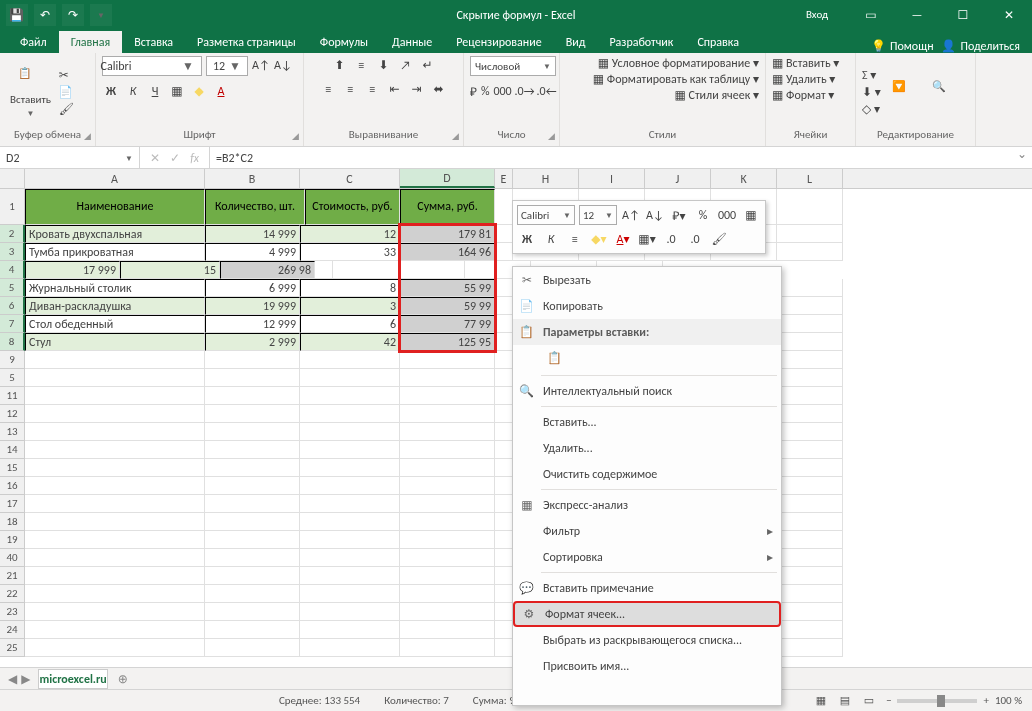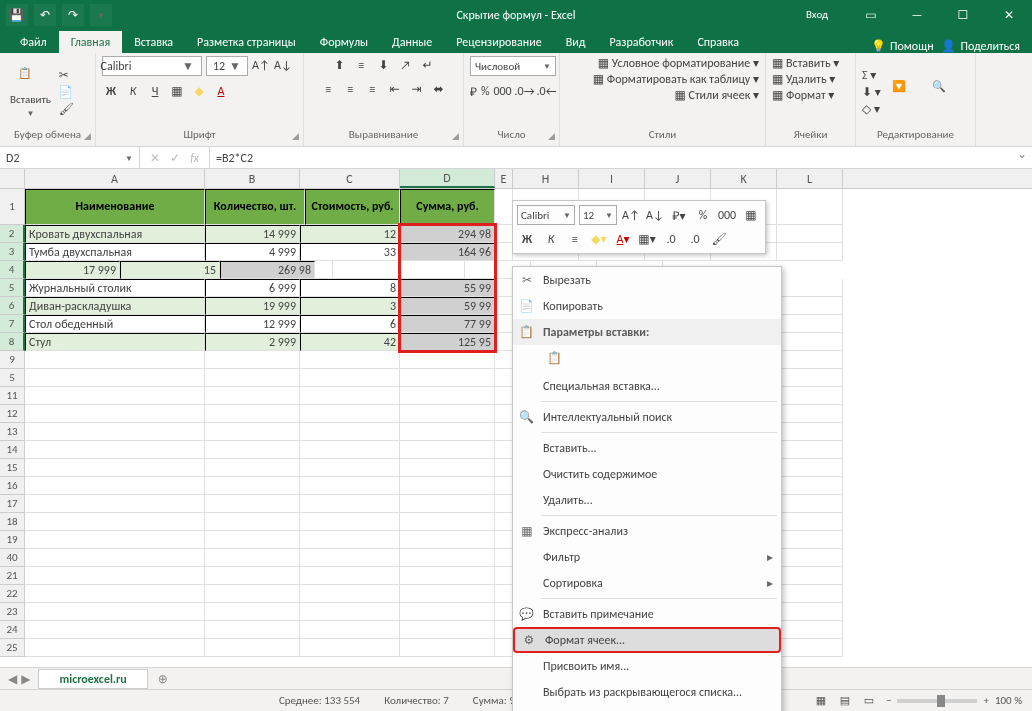--- a/index.html
+++ b/index.html
@@ -47,21 +47,21 @@
 
 .grid-area { position: relative; }
 .colheads { display: flex; height: 20px; background: #f0f0f0; border-bottom: 1px solid #ccc; }
 .colheads .corner { width: 25px; border-right: 1px solid #ccc; }
 .colheads .ch { border-right: 1px solid #ccc; text-align: center; font-size: 12px; color: #555; display: flex; align-items: center; justify-content: center; }
 .colheads .ch.sel { background: #d3ead8; border-bottom: 2px solid #217346; }
 .gridrow { display: flex; height: 18px; }
 .gridrow .rh { width: 25px; background: #f0f0f0; border-right: 1px solid #ccc; border-bottom: 1px solid #ccc; text-align: center; font-size: 11px; color: #555; display: flex; align-items: center; justify-content: center; }
 .gridrow .rh.sel { background: #d3ead8; border-right: 2px solid #217346; }
 .gridrow .cell { border-right: 1px solid #e0e0e0; border-bottom: 1px solid #e0e0e0; font-size: 12px; padding: 0 3px; display: flex; align-items: center; overflow: hidden; white-space: nowrap; }
-.hdr-cell { background: #70ad47; color: #000; font-weight: bold; border: 1px solid #000; justify-content: center; text-align: center; }
+.hdr-cell { background: #70ad47; color: #000; font-weight: normal; border: 1px solid #000; justify-content: center; text-align: center; }
 .data-cell { border: 1px solid #000; }
 .stripe { background: #e2efda; }
 .num { justify-content: flex-end; }
 .selcell { background: #d0d0d0; }
 
 
 .selection-box { position: absolute; border: 3px solid #e02020; pointer-events: none; }
 
 
 .mini-toolbar { position: absolute; background: #fdfdfd; border: 1px solid #c6c6c6; box-shadow: 2px 2px 4px rgba(0,0,0,0.2); padding: 4px; display: flex; flex-direction: column; gap: 4px; z-index: 10; }
@@ -86,21 +86,21 @@
 .statusbar .stats { flex: 1; text-align: center; display: flex; gap: 24px; justify-content: center; }
 .statusbar .views { display: flex; gap: 2px; padding: 0 6px; }
 .statusbar .views span { width: 22px; display: flex; align-items: center; justify-content: center; }
 .statusbar .zoom { display: flex; align-items: center; gap: 6px; padding-right: 10px; }
 .statusbar .zoom .slider { width: 80px; height: 4px; background: #cfcfcf; position: relative; }
 .statusbar .zoom .slider .thumb { position: absolute; width: 8px; height: 12px; background: #888; top: -4px; left: 50%; }
 
 
 .sheettabs { position: absolute; bottom: 22px; left: 0; right: 0; height: 22px; background: #f3f2f1; border-top: 1px solid #d4d4d4; display: flex; align-items: center; font-size: 12px; }
 .sheettabs .nav { display: flex; gap: 4px; padding: 0 8px; color: #888; }
-.sheettabs .stab { padding: 2px 20px; border: 1px solid #ccc; background: #fff; color: #217346; font-weight: bold; }
+.sheettabs .stab { padding: 2px 0; border: 1px solid #ccc; background: #fff; color: #217346; font-weight: bold; }
 .sheettabs .add { width: 22px; text-align: center; color: #888; margin-left: 4px; }
 
 .arrow-down { font-size: 8px; color: #666; }
 </style>
 </head>
 <body>
 
 <div class="titlebar">
   <div class="qat">
     <span>💾</span>
@@ -300,31 +300,31 @@
       <div class="cell" style="width:66px"></div>
       <div class="cell" style="width:66px"></div>
       <div class="cell" style="width:66px"></div>
       <div class="cell" style="width:66px"></div>
     </div>
     <div class="gridrow">
       <div class="rh sel">2</div>
       <div class="cell data-cell stripe" style="width:180px">Кровать двухспальная</div>
       <div class="cell data-cell num stripe" style="width:95px">14 999</div>
       <div class="cell data-cell num stripe" style="width:100px">12</div>
-      <div class="cell data-cell num selcell" style="width:95px">294 98</div>
+      <div class="cell data-cell num selcell" style="width:95px">179 81</div>
       <div class="cell" style="width:18px"></div>
       <div class="cell" style="width:66px"></div>
       <div class="cell" style="width:66px"></div>
       <div class="cell" style="width:66px"></div>
       <div class="cell" style="width:66px"></div>
       <div class="cell" style="width:66px"></div>
     </div>
     <div class="gridrow">
       <div class="rh sel">3</div>
-      <div class="cell data-cell" style="width:180px">Тумба двухспальная</div>
+      <div class="cell data-cell" style="width:180px">Тумба прикроватная</div>
       <div class="cell data-cell num" style="width:95px">4 999</div>
       <div class="cell data-cell num" style="width:100px">33</div>
       <div class="cell data-cell num selcell" style="width:95px">164 96</div>
       <div class="cell" style="width:18px"></div>
       <div class="cell" style="width:66px"></div>
       <div class="cell" style="width:66px"></div>
       <div class="cell" style="width:66px"></div>
       <div class="cell" style="width:66px"></div>
       <div class="cell" style="width:66px"></div>
     </div>
@@ -659,37 +659,34 @@
       <span class="mico">📄</span>
       <span>Копировать</span>
     </div>
   <div class="mi header">
       <span class="mico">📋</span>
       <span>Параметры вставки:</span>
     </div>
   <div class="paste-row">
     <span>📋</span>
   </div>
-  <div class="mi">
-      <span>Специальная вставка...</span>
-    </div>
   <div class="sep"></div>
   <div class="mi">
       <span class="mico">🔍</span>
       <span>Интеллектуальный поиск</span>
     </div>
   <div class="sep"></div>
   <div class="mi">
       <span>Вставить...</span>
     </div>
   <div class="mi">
+      <span>Удалить...</span>
+    </div>
+  <div class="mi">
       <span>Очистить содержимое</span>
-    </div>
-  <div class="mi">
-      <span>Удалить...</span>
     </div>
   <div class="sep"></div>
   <div class="mi">
       <span class="mico">▦</span>
       <span>Экспресс-анализ</span>
     </div>
   <div class="mi">
       <span>Фильтр</span>
       <span class="sub">▸</span>
     </div>
@@ -700,24 +697,24 @@
   <div class="sep"></div>
   <div class="mi">
       <span class="mico">💬</span>
       <span>Вставить примечание</span>
     </div>
   <div class="mi highlight">
       <span class="mico">⚙</span>
       <span>Формат ячеек...</span>
     </div>
   <div class="mi">
+      <span>Выбрать из раскрывающегося списка...</span>
+    </div>
+  <div class="mi">
       <span>Присвоить имя...</span>
-    </div>
-  <div class="mi">
-      <span>Выбрать из раскрывающегося списка...</span>
     </div>
   <div class="mi"></div>
 </div>
 
 <div class="sheettabs">
   <div class="nav">
     <span>◀</span>
     <span>▶</span>
   </div>
   <div class="stab">microexcel.ru</div>

